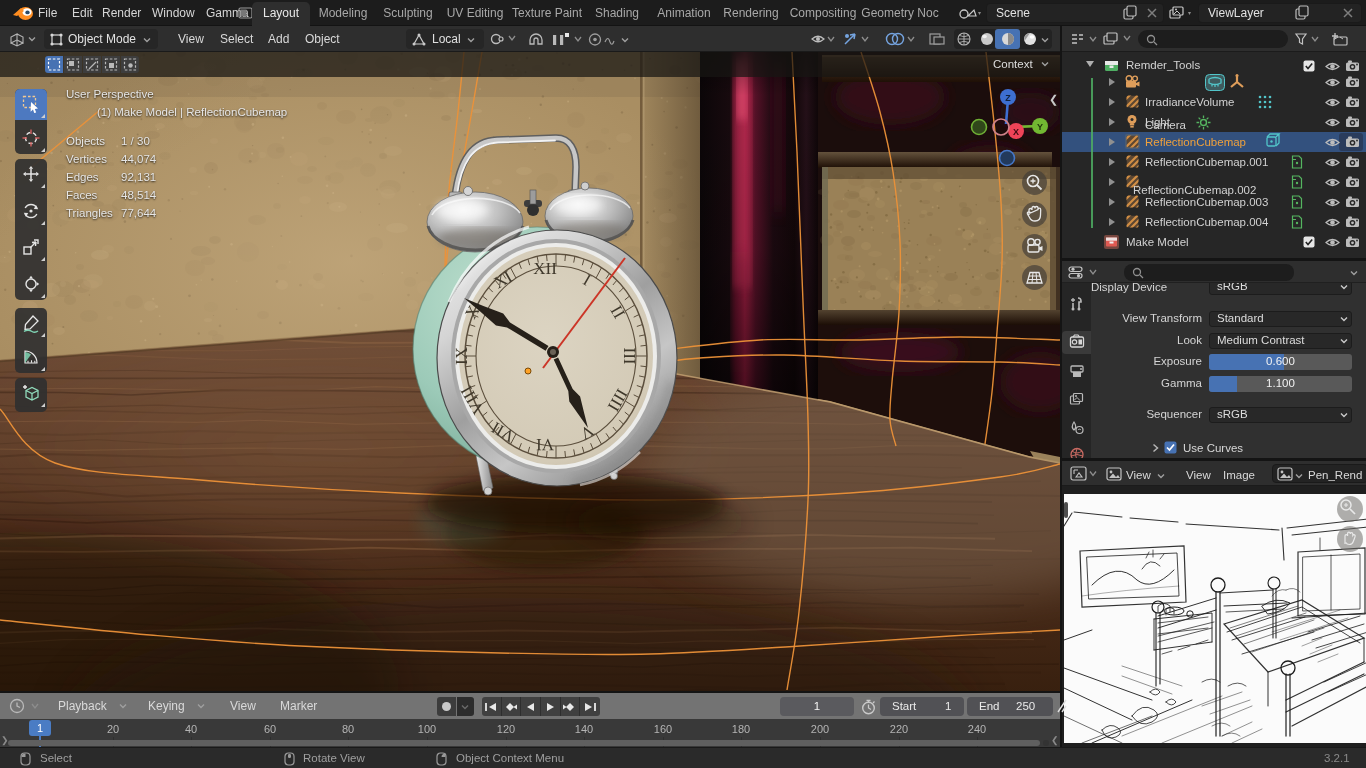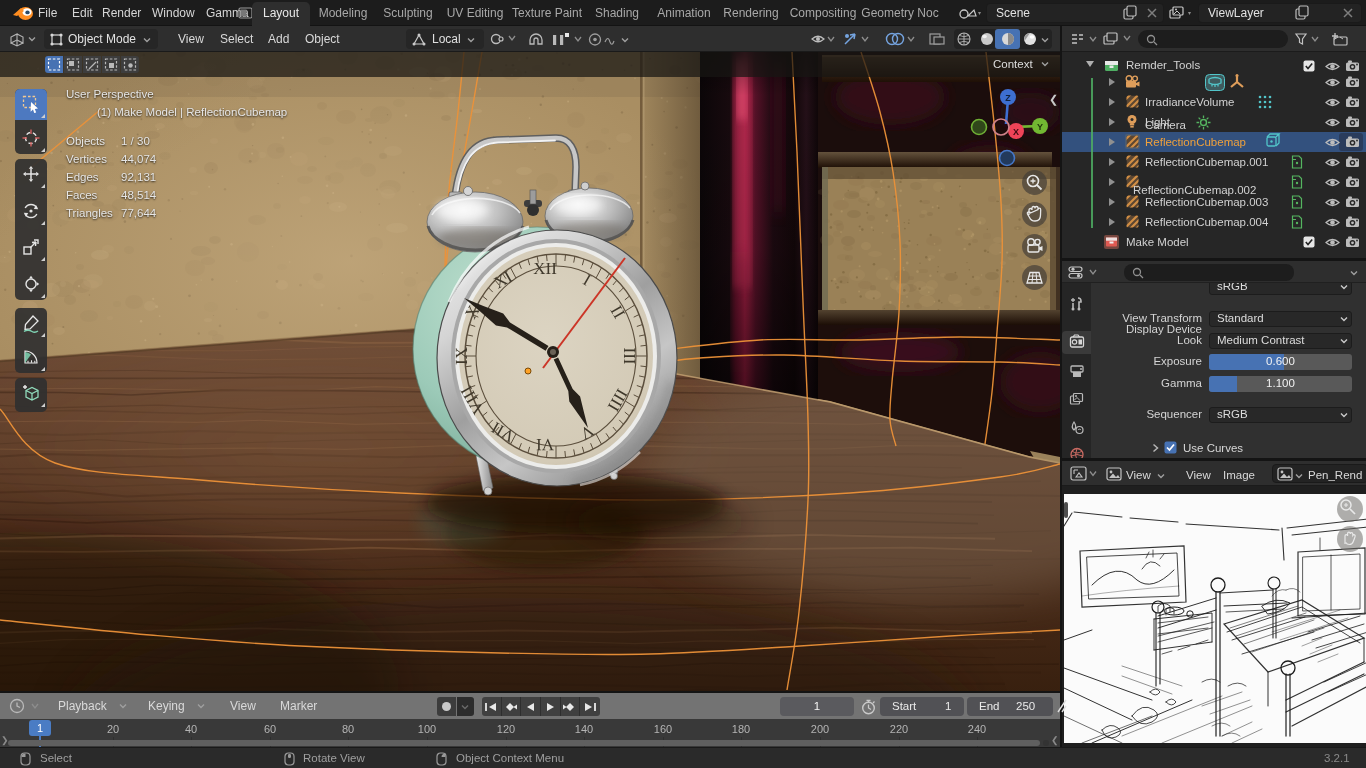--- a/index.html
+++ b/index.html
@@ -2288,21 +2288,21 @@
       <svg class="abs" style="left:7px;top:394px" width="16" height="15" viewBox="0 0 16 15">
         <path d="M5,2 Q8.5,7 5,10 Q1.5,7 5,2 Z" fill="none" stroke="#b9b9b9" stroke-width="1.2"></path>
         <circle cx="10.5" cy="10" r="3.5" fill="none" stroke="#b9b9b9" stroke-width="1.2"></circle>
         <path d="M9,10 a1.8,1.8 0 0 1 3,0" fill="none" stroke="#b9b9b9" stroke-width="1"></path>
       </svg>
       <svg class="abs" style="left:7px;top:421px" width="16" height="15" viewBox="0 0 16 15">
         <circle cx="8" cy="7.5" r="6" fill="none" stroke="#c96a62" stroke-width="1.3"></circle>
         <path d="M3,4 Q8,8 13,4 M2.2,9 Q8,6 13.8,9 M8,1.5 Q5,7.5 8,13.5" fill="none" stroke="#c96a62" stroke-width="1"></path>
       </svg>
       <div class="abs" style="left:29px;top:257px;width:277px;height:175px;overflow:hidden;">
-        <div class="t" style="left:0;top:-2px;width:111px;text-align:right;font-size:11.5px;color:#d4d4d4;margin-top:42px;">Display Device</div>
+        <div class="t" style="left:0;top:-2px;width:111px;text-align:left;font-size:11.5px;color:#d4d4d4;">Display Device</div>
         <div class="abs" style="left:118px;top:-4px;width:143px;height:16px;background:#282828;border:1px solid #1c1c1c;border-radius:3px;"></div>
         <div class="t" style="left:126px;top:-3px;font-size:11.5px;color:#dcdcdc;">sRGB</div>
         <svg class="abs" style="left:248px;top:0px" width="10" height="8" viewBox="0 0 10 8">
           <path d="M2,2.5 L5,5.5 L8,2.5" stroke="#c9c9c9" stroke-width="1.4" fill="none"></path>
         </svg>
         <div class="t" style="left:0;top:29px;width:111px;text-align:right;font-size:11.5px;color:#d4d4d4;">View Transform</div>
         <div class="abs" style="left:118px;top:28px;width:143px;height:16px;background:#282828;border:1px solid #1c1c1c;border-radius:3px;"></div>
         <div class="t" style="left:126px;top:29px;font-size:11.5px;color:#dcdcdc;">Standard</div>
         <svg class="abs" style="left:248px;top:32px" width="10" height="8" viewBox="0 0 10 8">
           <path d="M2,2.5 L5,5.5 L8,2.5" stroke="#c9c9c9" stroke-width="1.4" fill="none"></path>

